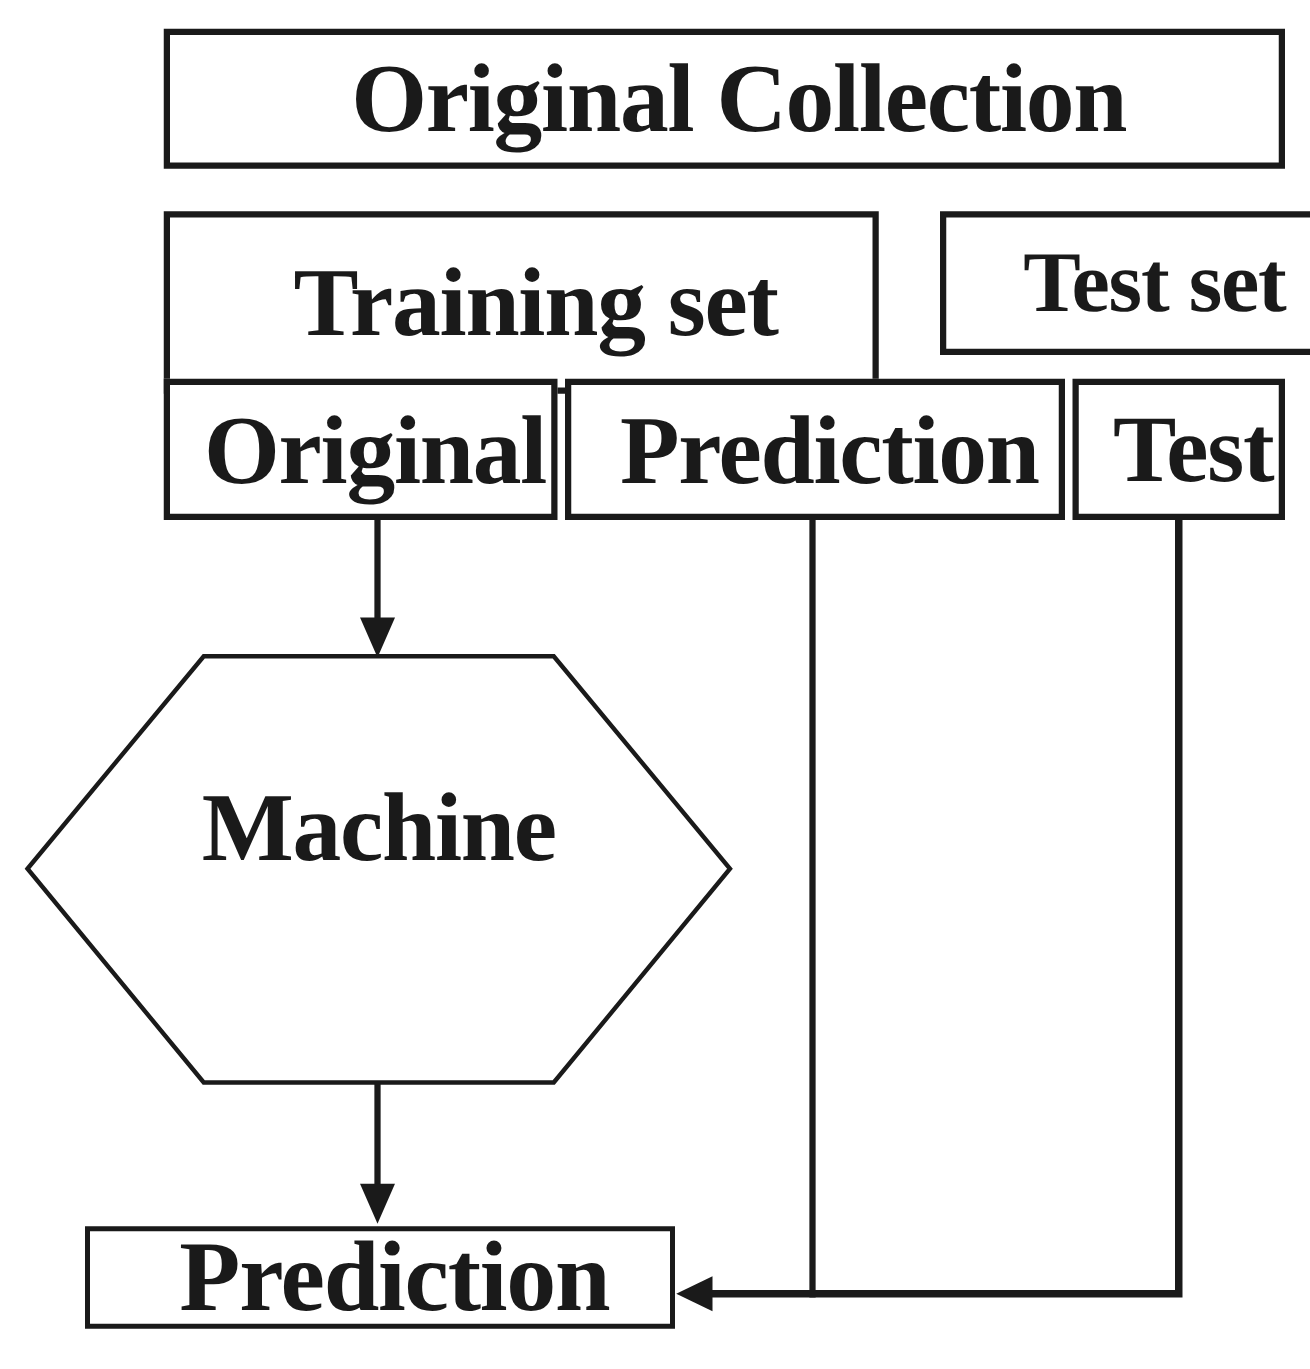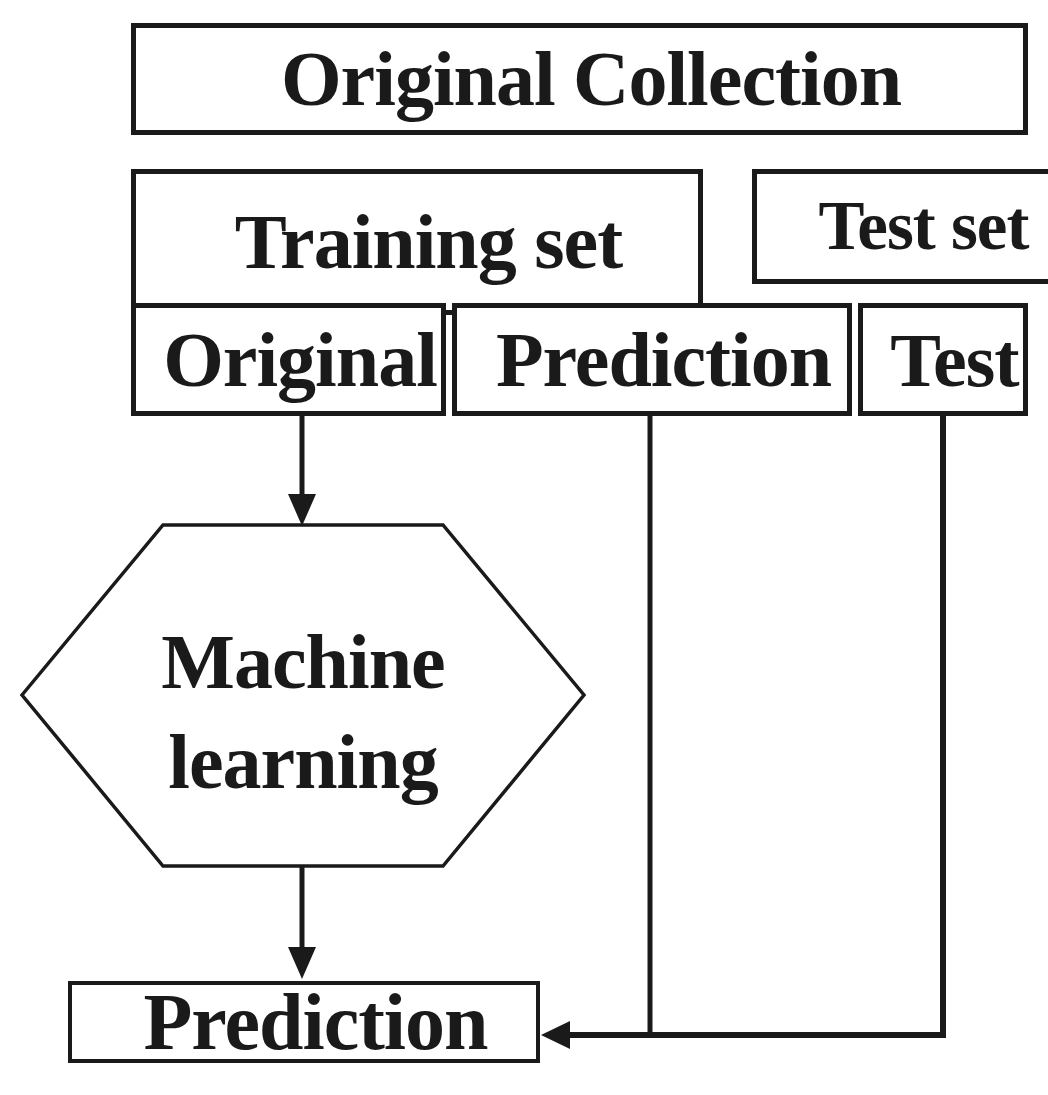--- a/index.html
+++ b/index.html
@@ -104,20 +104,19 @@
   <div class="node" id="node-validation">
     <span>Prediction</span>
   </div>
 
   <div class="node" id="node-test">
     <span>Test</span>
   </div>
 
   <div class="hex-label">
     <span>Machine</span>
-    <span>learning</span>
   </div>
 
   <div class="node" id="node-prediction">
     <span>Prediction</span>
   </div>
 
 </div>
 
 </body></html>

